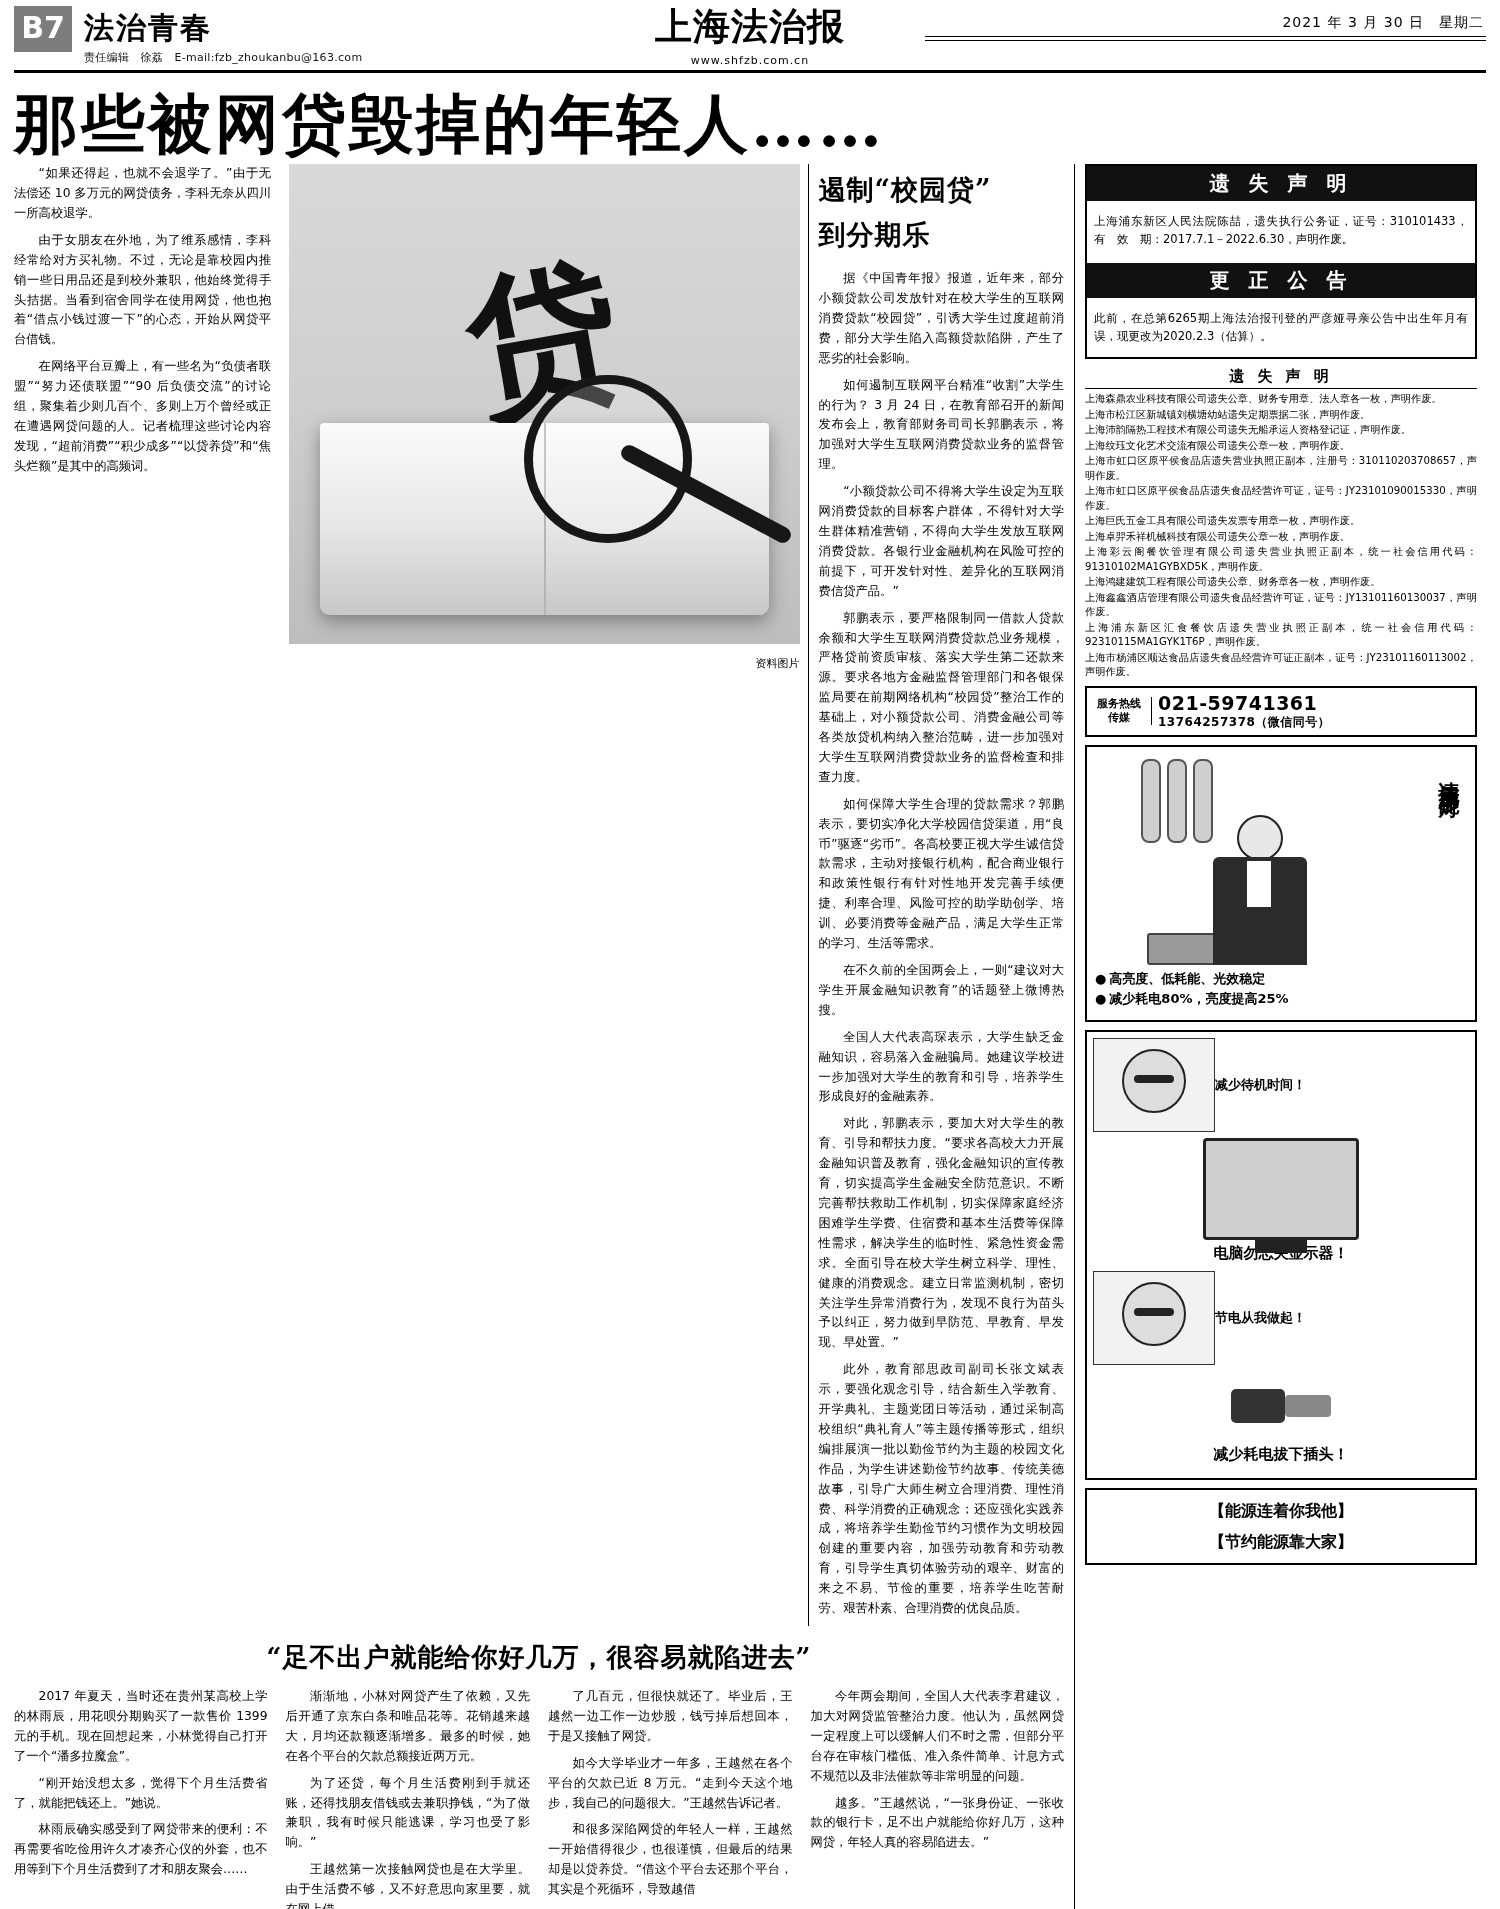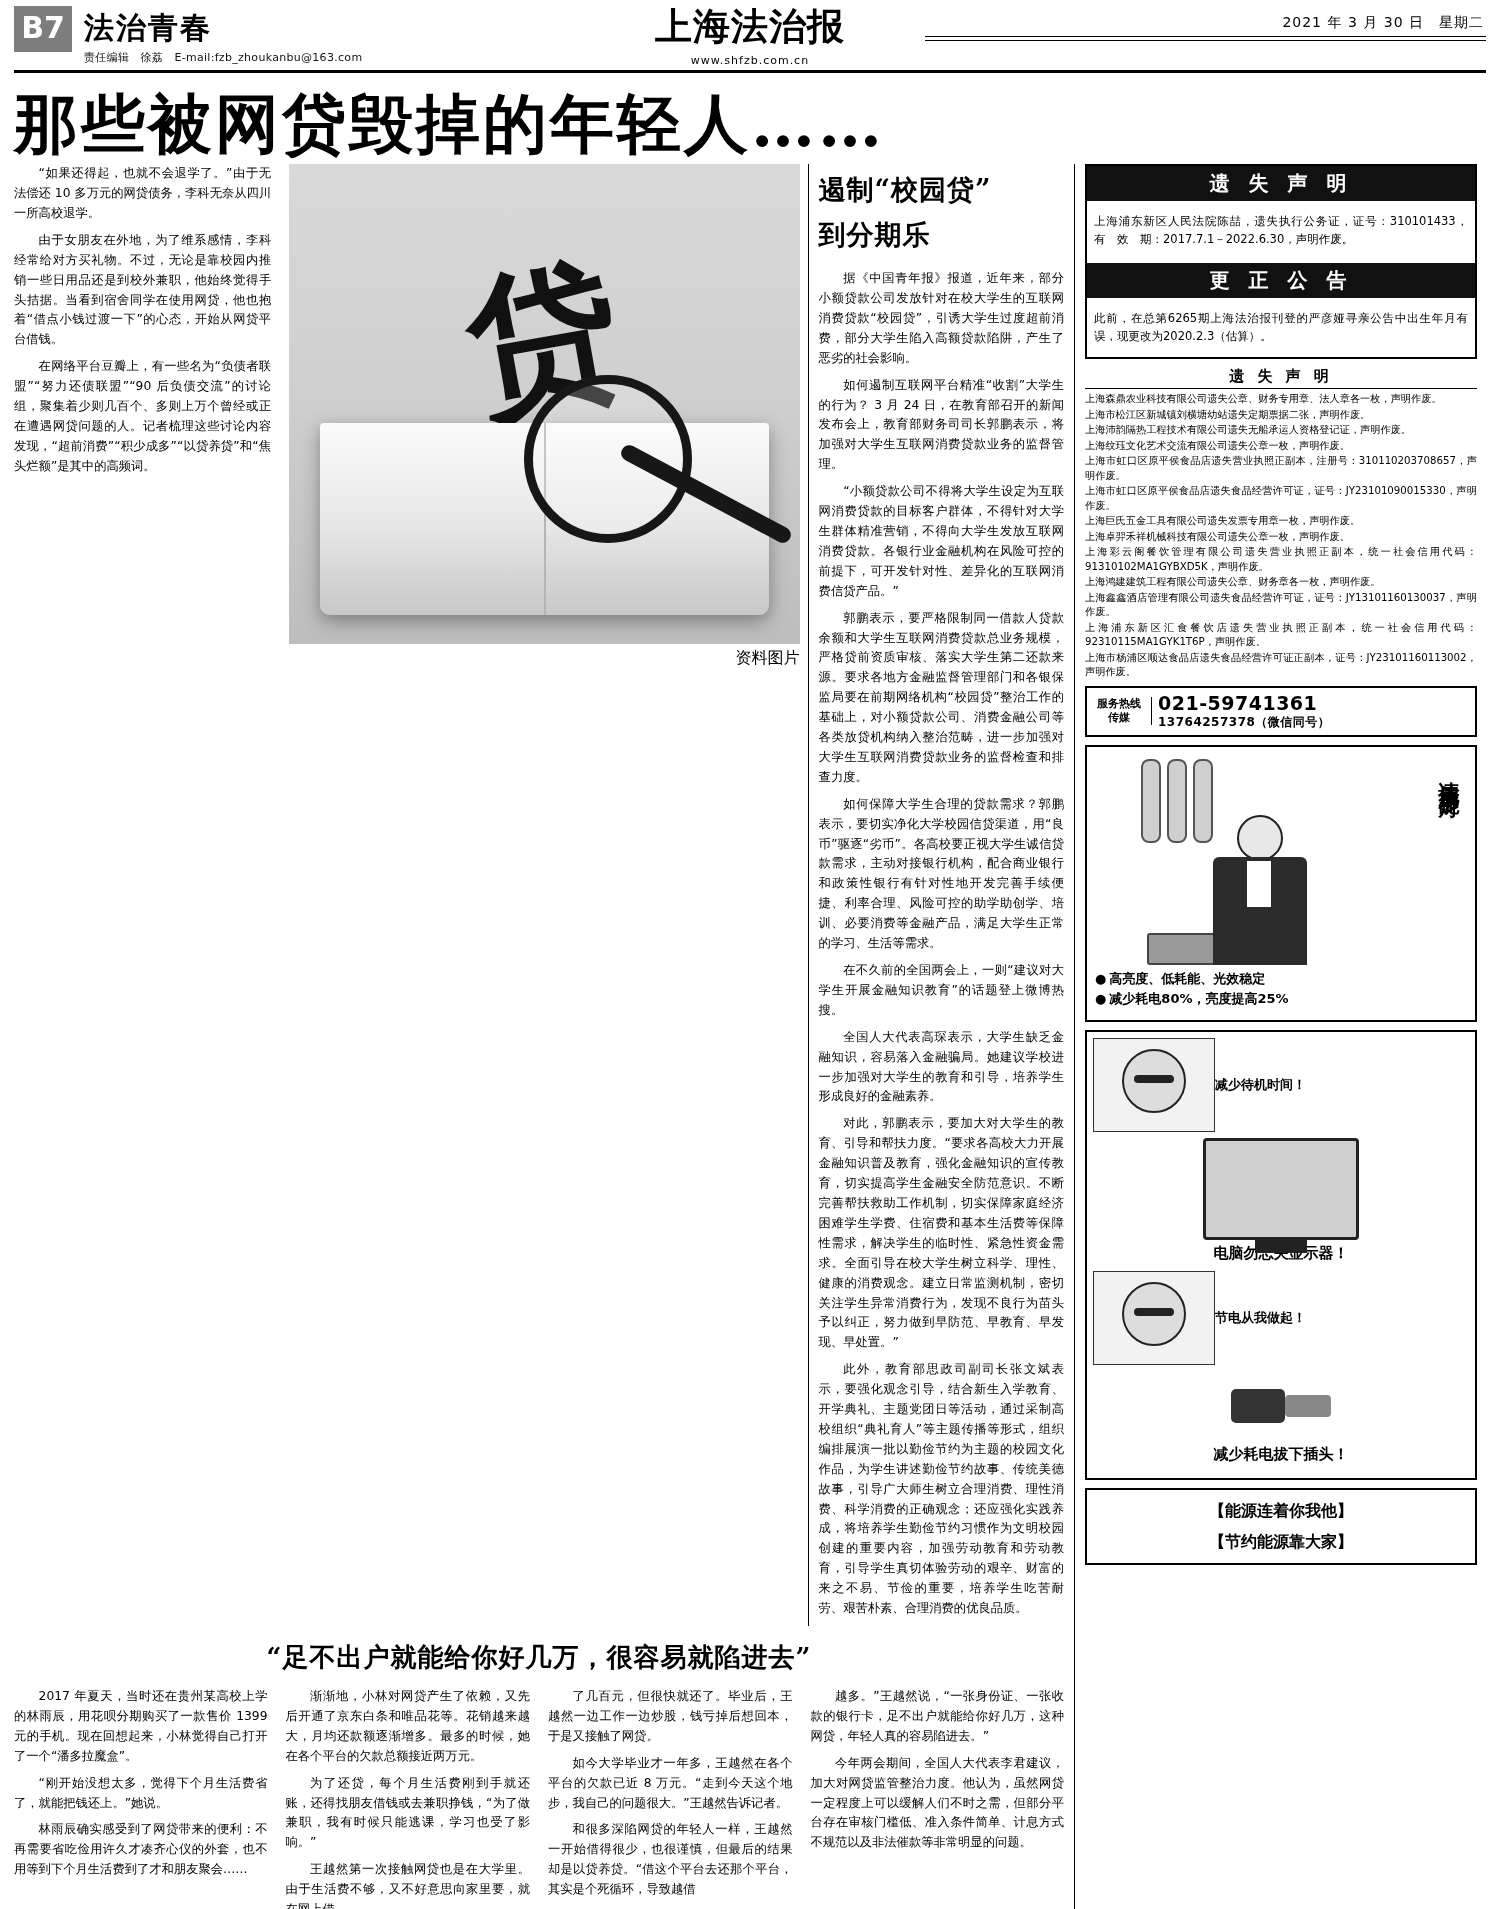--- a/index.html
+++ b/index.html
@@ -48,21 +48,21 @@
   .photo .book{position:absolute;left:6%;right:6%;bottom:6%;height:40%;
       background:linear-gradient(180deg,#fbfbfb 0%,#e6e6e6 55%,#c8c8c8 100%);
       border-radius:4px 4px 10px 10px;box-shadow:0 6px 18px rgba(0,0,0,.35);}
   .photo .book:after{content:"";position:absolute;left:50%;top:0;bottom:0;width:2px;background:#b5b5b5;}
   .photo .dai{position:absolute;left:50%;top:16%;transform:translateX(-50%) rotate(-10deg);
       font-size:150px;font-weight:bold;color:#111;font-family:"DejaVu Serif","Liberation Serif",serif;}
   .photo .lens{position:absolute;left:46%;top:44%;width:150px;height:150px;border-radius:50%;
       border:9px solid #171717;background:rgba(255,255,255,.22);}
   .photo .handle{position:absolute;left:63%;top:67%;width:190px;height:16px;background:#171717;
       transform:rotate(28deg);border-radius:8px;}
-  .photo-cap{text-align:right;font-size:16px;margin-top:4px;}
+  .photo-cap{text-align:right;font-size:11px;margin-top:12px;}
 
   .side-h{font-family:"DejaVu Serif","Liberation Serif",serif;font-weight:bold;font-size:27px;
     letter-spacing:1px;line-height:1.5;margin:6px 0 14px 0;}
 
   p{margin:0 0 7px 0;font-size:12.3px;line-height:1.62;text-align:justify;text-justify:inter-ideograph;
     text-indent:2em;}
 
   .sechead{font-family:"DejaVu Serif","Liberation Serif",serif;font-weight:bold;font-size:26px;
     text-align:center;letter-spacing:1px;margin:14px 0 12px 0;}
 
@@ -193,22 +193,22 @@
           <p>渐渐地，小林对网贷产生了依赖，又先后开通了京东白条和唯品花等。花销越来越大，月均还款额逐渐增多。最多的时候，她在各个平台的欠款总额接近两万元。</p>
           <p>为了还贷，每个月生活费刚到手就还账，还得找朋友借钱或去兼职挣钱，“为了做兼职，我有时候只能逃课，学习也受了影响。”</p>
           <p>王越然第一次接触网贷也是在大学里。由于生活费不够，又不好意思向家里要，就在网上借</p>
         </div>
         <div>
           <p>了几百元，但很快就还了。毕业后，王越然一边工作一边炒股，钱亏掉后想回本，于是又接触了网贷。</p>
           <p>如今大学毕业才一年多，王越然在各个平台的欠款已近 8 万元。“走到今天这个地步，我自己的问题很大。”王越然告诉记者。</p>
           <p>和很多深陷网贷的年轻人一样，王越然一开始借得很少，也很谨慎，但最后的结果却是以贷养贷。“借这个平台去还那个平台，其实是个死循环，导致越借</p>
         </div>
         <div>
+          <p>今年两会期间，全国人大代表李君建议，加大对网贷监管整治力度。他认为，虽然网贷一定程度上可以缓解人们不时之需，但部分平台存在审核门槛低、准入条件简单、计息方式不规范以及非法催款等非常明显的问题。</p>
           <p>越多。”王越然说，“一张身份证、一张收款的银行卡，足不出户就能给你好几万，这种网贷，年轻人真的容易陷进去。”</p>
-          <p>今年两会期间，全国人大代表李君建议，加大对网贷监管整治力度。他认为，虽然网贷一定程度上可以缓解人们不时之需，但部分平台存在审核门槛低、准入条件简单、计息方式不规范以及非法催款等非常明显的问题。</p>
         </div>
       </div>
 
     </div>
 
     <div class="rightrail">
 
       <div class="rr-box">
         <div class="rr-title">遗 失 声 明</div>
         <div class="rr-body">上海浦东新区人民法院陈喆，遗失执行公务证，证号：310101433，　有　效　期：2017.7.1－2022.6.30，声明作废。</div>

